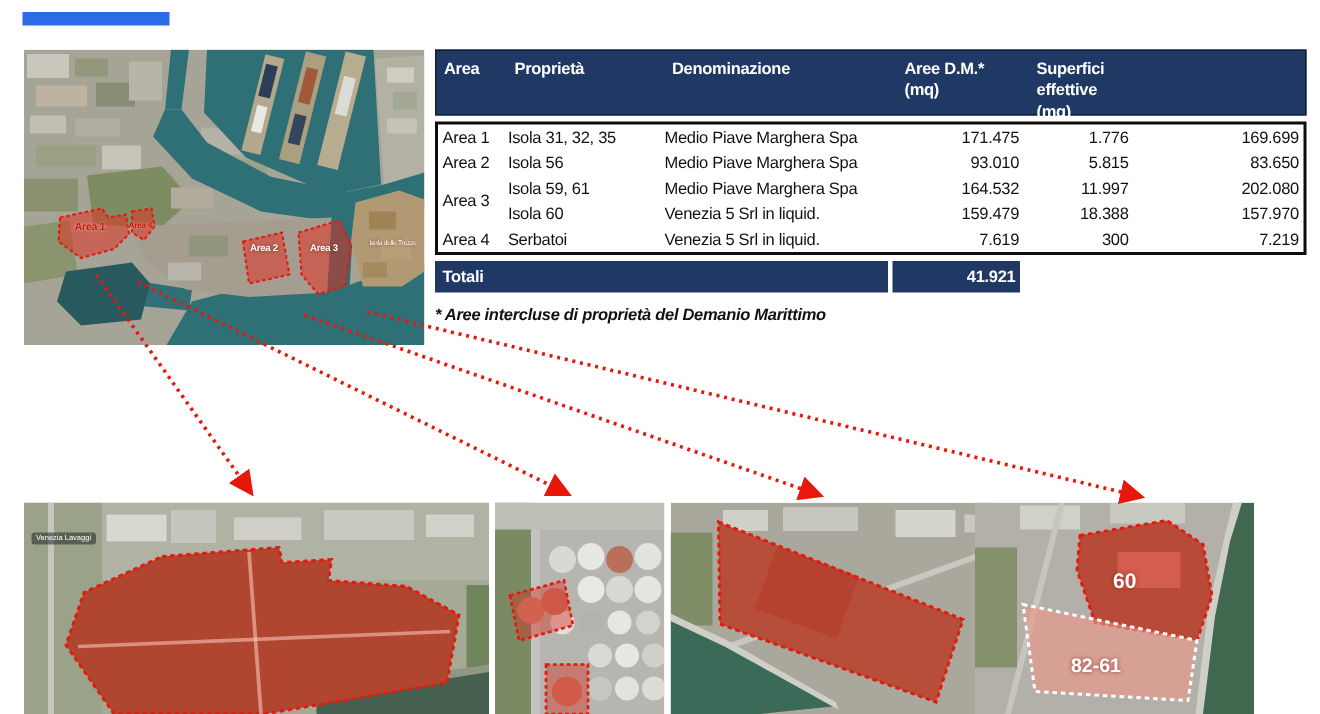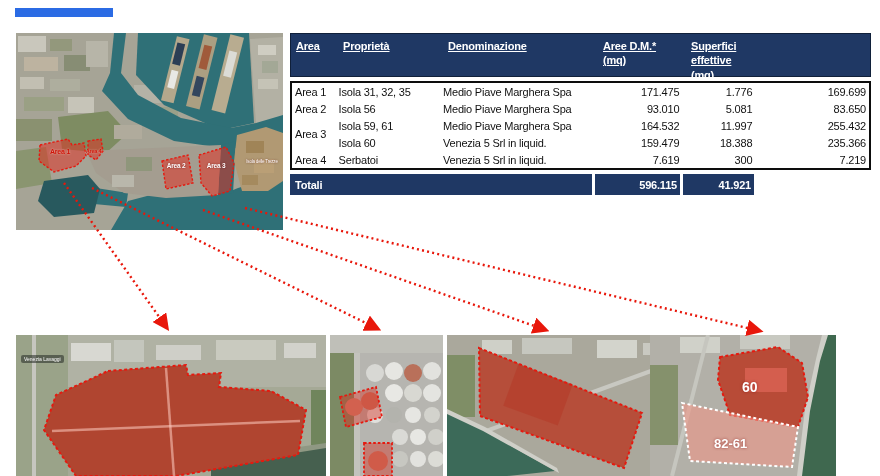--- a/index.html
+++ b/index.html
@@ -13,21 +13,21 @@
   .map-panel{position:absolute;left:16px;top:33px;width:267px;height:197px;overflow:hidden;}
   .map-panel svg{display:block;}
   .map-label{position:absolute;text-align:center;line-height:1.05;
              font-weight:bold;letter-spacing:-0.2px;}
   .lbl-red{color:#cf1408;text-shadow:0 0 2px rgba(255,220,210,.8);}
   .lbl-white{color:#ffffff;text-shadow:0 0 2px rgba(90,0,0,.7);}
 
   
   .table-panel{position:absolute;left:290px;top:33px;width:581px;color:#111;}
   .thead{display:grid;grid-template-columns:47px 105px 153px 88px 74px 114px;
-         background:#1f3864;color:#ffffff;height:44px;border:1px solid #10203a;box-sizing:border-box;text-decoration:underline;}
+         background:#1f3864;color:#ffffff;height:44px;border:1px solid #10203a;box-sizing:border-box;}
   .thead .hc{font-size:11px;font-weight:bold;letter-spacing:-0.2px;padding-top:5px;line-height:1.3;}
   .hc.l{text-align:left;padding-left:5px;}
   .hc.r{text-align:right;padding-right:3px;}
   .tbody{margin-top:4px;border:2px solid #0d0d0d;background:#ffffff;}
   table.data{border-collapse:collapse;width:100%;table-layout:fixed;}
   table.data td{font-size:11px;letter-spacing:-0.2px;height:17px;padding:0 3px 0 3px;
                 white-space:nowrap;overflow:hidden;vertical-align:middle;}
   td.num{text-align:right;}
   .totals{margin-top:4px;display:grid;grid-template-columns:302px 85px 71px 111px;gap:3px;height:21px;}
   .totals .tc{background:#1f3864;color:#fff;font-size:11px;font-weight:bold;letter-spacing:-0.2px;
@@ -174,56 +174,56 @@
           <td>Medio Piave Marghera Spa</td>
           <td class="num">171.475</td>
           <td class="num">1.776</td>
           <td class="num">169.699</td>
         </tr>
         <tr>
           <td>Area 2</td>
           <td>Isola 56</td>
           <td>Medio Piave Marghera Spa</td>
           <td class="num">93.010</td>
-          <td class="num">5.081</td>
+          <td class="num">5.815</td>
           <td class="num">83.650</td>
         </tr>
         <tr>
           <td rowspan="2">Area 3</td>
           <td>Isola 59, 61</td>
           <td>Medio Piave Marghera Spa</td>
           <td class="num">164.532</td>
           <td class="num">11.997</td>
-          <td class="num">255.432</td>
+          <td class="num">202.080</td>
         </tr>
         <tr>
           <td>Isola 60</td>
           <td>Venezia 5 Srl in liquid.</td>
           <td class="num">159.479</td>
           <td class="num">18.388</td>
-          <td class="num">235.366</td>
+          <td class="num">157.970</td>
         </tr>
         <tr>
           <td>Area 4</td>
           <td>Serbatoi</td>
           <td>Venezia 5 Srl in liquid.</td>
           <td class="num">7.619</td>
           <td class="num">300</td>
           <td class="num">7.219</td>
         </tr>
       </tbody>
         </table>
     </div>
 
     <div class="totals">
       <div class="tc l">Totali</div>
-      <div class="tc r">596.115</div>
       <div class="tc r">41.921</div>
     </div>
 
+    <div class="footnote">* Aree intercluse di proprietà del Demanio Marittimo</div>
   </div>
 
   <div class="detail d1">
     <svg width="310" height="141" viewBox="0 0 310 141">
       <rect width="310" height="141" fill="#a5a996"></rect>
       <rect x="0" y="0" width="310" height="52" fill="#b0b2a4"></rect>
       <rect x="55" y="8" width="40" height="18" fill="#d8d8d2"></rect>
       <rect x="98" y="5" width="30" height="22" fill="#c4c6bd"></rect>
       <rect x="140" y="10" width="45" height="15" fill="#cfcfc8"></rect>
       <rect x="200" y="5" width="60" height="20" fill="#c9cabf"></rect>

